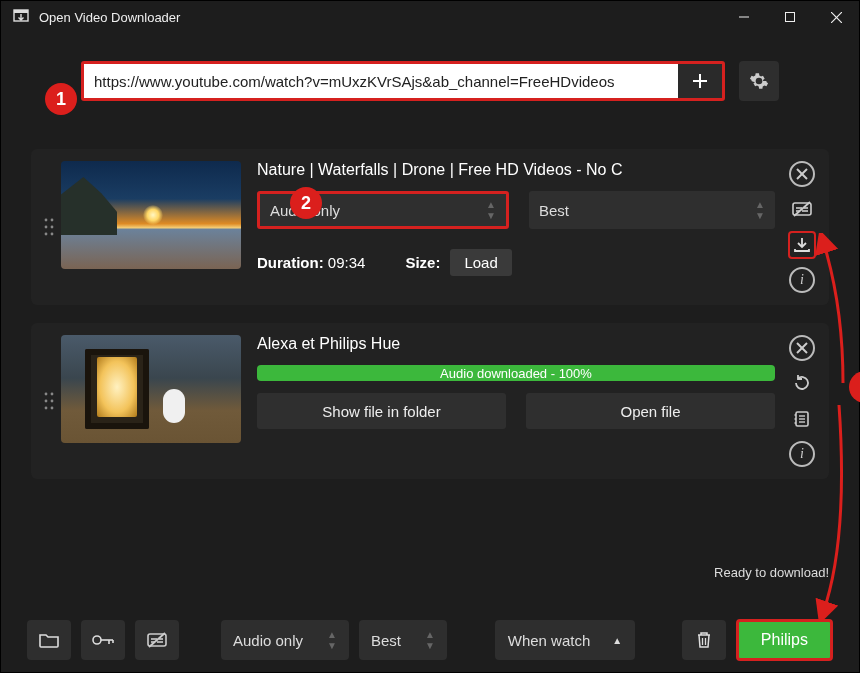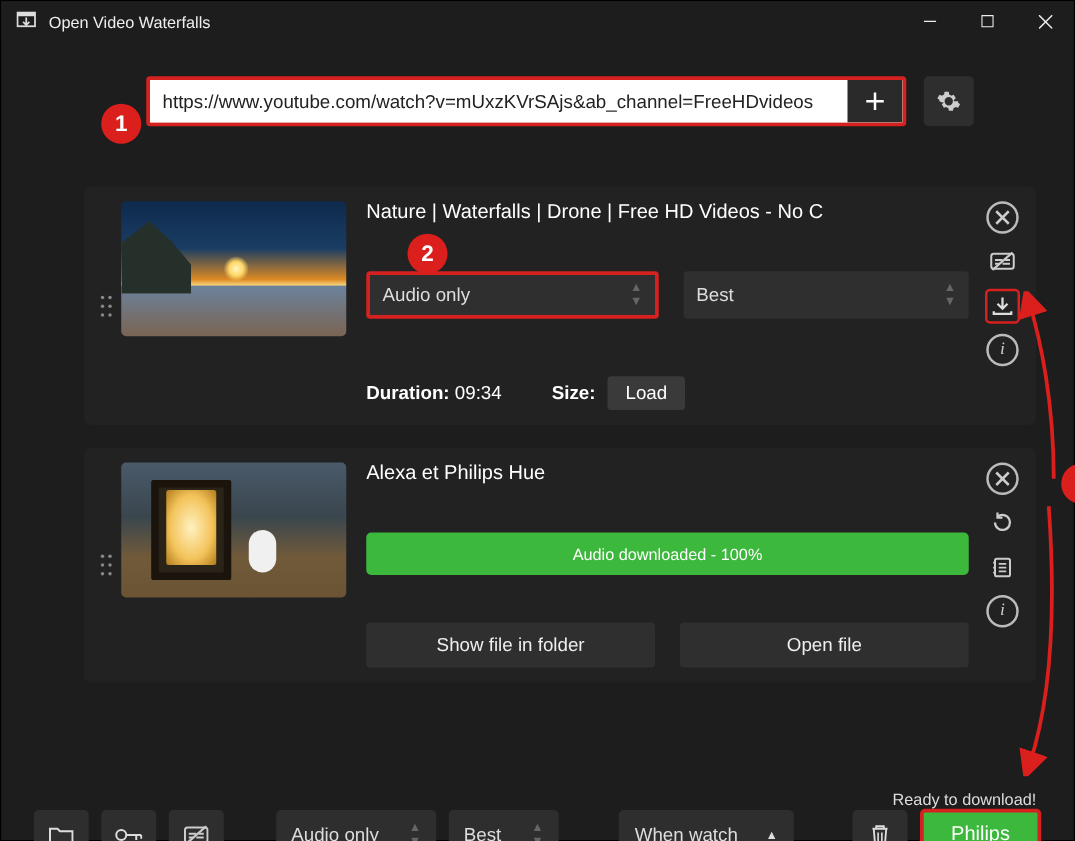--- a/index.html
+++ b/index.html
@@ -3,44 +3,44 @@
 <meta charset="utf-8">
 <style>
   * { box-sizing: border-box; margin: 0; padding: 0; }
   html, body { width: 860px; height: 673px; overflow: hidden; font-family: "Segoe UI", Arial, sans-serif; background:#111; }
   .window { width:860px; height:673px; background:#1d1d1d; border:1px solid #000; display:flex; flex-direction:column; }
   .titlebar { height:32px; display:flex; align-items:center; background:#1d1d1d; color:#eee; font-size:13px; }
   .titlebar .app-icon { width:20px; margin:0 8px 0 10px; display:flex; align-items:center; justify-content:center; }
   .titlebar .title { flex:1; }
   .winbtns { display:flex; }
   .winbtn { width:46px; height:32px; display:flex; align-items:center; justify-content:center; color:#eee; }
-  .content { flex:1; position:relative; padding:0 30px;margin-left:36px; }
+  .content { flex:1; position:relative; padding:0 30px; }
   .urlrow { display:flex; align-items:center; margin:28px 50px 10px 50px; gap:14px;}
   .urlbox { flex:1; display:flex; align-items:center; background:#fff; border:3px solid #d5211f; border-radius:3px; height:40px; overflow:hidden;}
   .urlinput { flex:1; border:none; height:100%; font-size:15px; padding:0 10px; color:#222; outline:none; font-family:inherit;}
   .addbtn { width:44px; height:100%; background:#2a2a2a; color:#fff; display:flex; align-items:center;justify-content:center; }
   .gearbox { width:40px; height:40px; background:#2e2e2e; border-radius:4px; display:flex; align-items:center; justify-content:center;}
   .card { background:#222; border-radius:6px; margin:18px 0 0 0; padding:12px 10px 12px 6px; display:flex; position:relative;}
   .card.first{ margin-top:48px;}
   .grip { width:24px; display:flex; align-items:center; justify-content:center; color:#777;}
   .thumb { width:180px; height:108px; border-radius:4px; overflow:hidden; flex-shrink:0; position:relative; background:#333;}
-  .meta { flex:1; padding:0 10px 0 16px; display:flex; flex-direction:column; color:#fff;gap:26px;}
+  .meta { flex:1; padding:0 10px 0 16px; display:flex; flex-direction:column; color:#fff;}
   .video-title { font-size:16px; font-weight:500; white-space:nowrap; overflow:hidden; text-overflow:clip; margin-bottom:12px;}
   .selrow { display:flex; gap:20px; margin-bottom:14px;}
   .sel { flex:1; height:38px; background:#2f2f2f; border-radius:3px; display:flex; align-items:center; padding:0 10px; color:#ddd; font-size:15px; justify-content:space-between;}
   .sel.outlined { border:3px solid #d5211f; }
   .sel .chev { color:#666; font-size:10px; }
   .inforow { display:flex; align-items:center; gap:40px; font-size:15px; margin-top:6px;}
   .inforow .lbl { font-weight:700;}
   .loadbtn { background:#3a3a3a; border-radius:3px; padding:5px 14px; font-size:15px;}
   .sidecol { width:34px; display:flex; flex-direction:column; align-items:center; gap:8px; padding-top:0;}
   .iconbtn { width:28px; height:28px; display:flex; align-items:center; justify-content:center; color:#ddd; border-radius:4px;}
   .iconbtn.ring { border:2px solid #bbb; border-radius:50%; width:26px; height:26px;}
   .iconbtn.boxed { border:2px solid #d5211f; border-radius:4px; padding:2px;}
-  .progressbar { height:34px; background:#3cb83c; border-radius:4px; display:flex; align-items:center; justify-content:center; color:#fff; font-size:13px; margin-bottom:12px;}
+  .progressbar { height:16px; background:#3cb83c; border-radius:4px; display:flex; align-items:center; justify-content:center; color:#fff; font-size:13px; margin-bottom:12px;}
   .btnrow { display:flex; gap:20px;}
   .greybtn { flex:1; height:36px; background:#2f2f2f; border-radius:3px; display:flex; align-items:center; justify-content:center; color:#eee; font-size:15px;}
   .status { text-align:right; color:#ddd; font-size:13px; margin-top:86px;}
   .bottombar { height:64px; padding:0 26px; display:flex; align-items:center; gap:10px;}
   .bbtn { height:40px; background:#2e2e2e; border-radius:4px; display:flex; align-items:center; justify-content:center; color:#ddd; font-size:15px; padding:0 12px;}
   .bbtn.icon { width:44px; padding:0;}
   .bbtn.sel2 { padding:0 12px; gap:14px;}
   .bbtn .chev { color:#666; font-size:10px; margin-left:8px;}
   .dlbtn { height:42px; background:#3cb83c; color:#fff; font-size:16px; border-radius:4px; padding:0 22px; display:flex; align-items:center; justify-content:center; border:3px solid #d5211f;}
   
@@ -61,21 +61,21 @@
 <div class="window">
 
   <div class="titlebar">
     <div class="app-icon">
       <svg width="16" height="16" viewBox="0 0 16 16">
           <rect x="1" y="1" width="14" height="11" fill="none" stroke="#ddd" stroke-width="1.4"></rect>
           <rect x="1" y="1" width="14" height="3" fill="#ddd"></rect>
           <path d="M8 5 v5 M5.5 8.5 L8 11 L10.5 8.5" fill="none" stroke="#ddd" stroke-width="1.4"></path>
         </svg>
     </div>
-    <div class="title">Open Video Waterfalls</div>
+    <div class="title">Open Video Downloader</div>
     <div class="winbtns">
       <div class="winbtn">
           <svg width="10" height="10">
             <line x1="0" y1="5" x2="10" y2="5" stroke="#eee" stroke-width="1"></line>
           </svg>
         </div>
       <div class="winbtn">
           <svg width="10" height="10">
             <rect x="0.5" y="0.5" width="9" height="9" fill="none" stroke="#eee" stroke-width="1"></rect>
           </svg>

